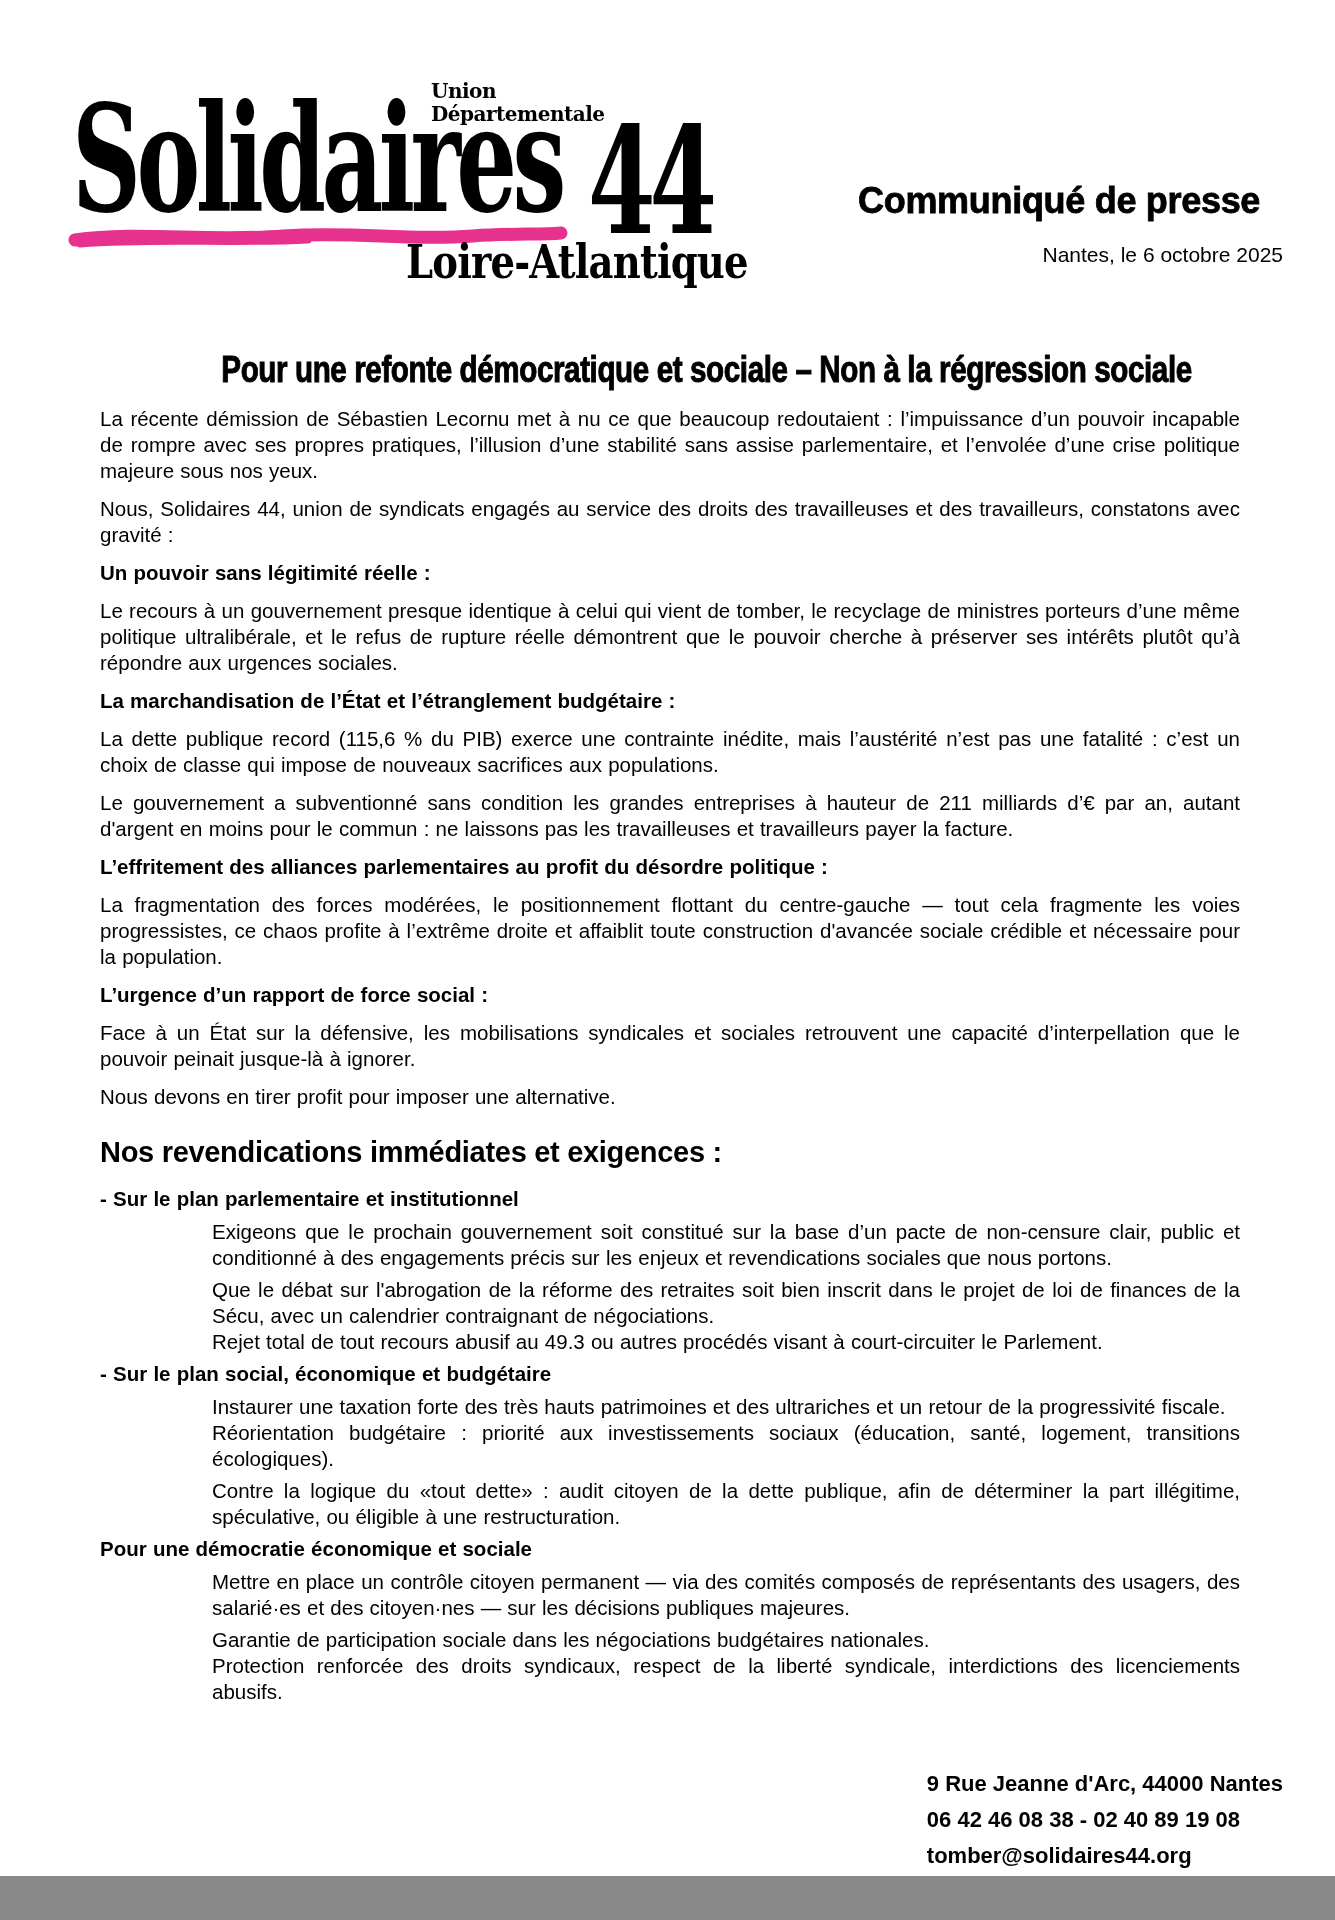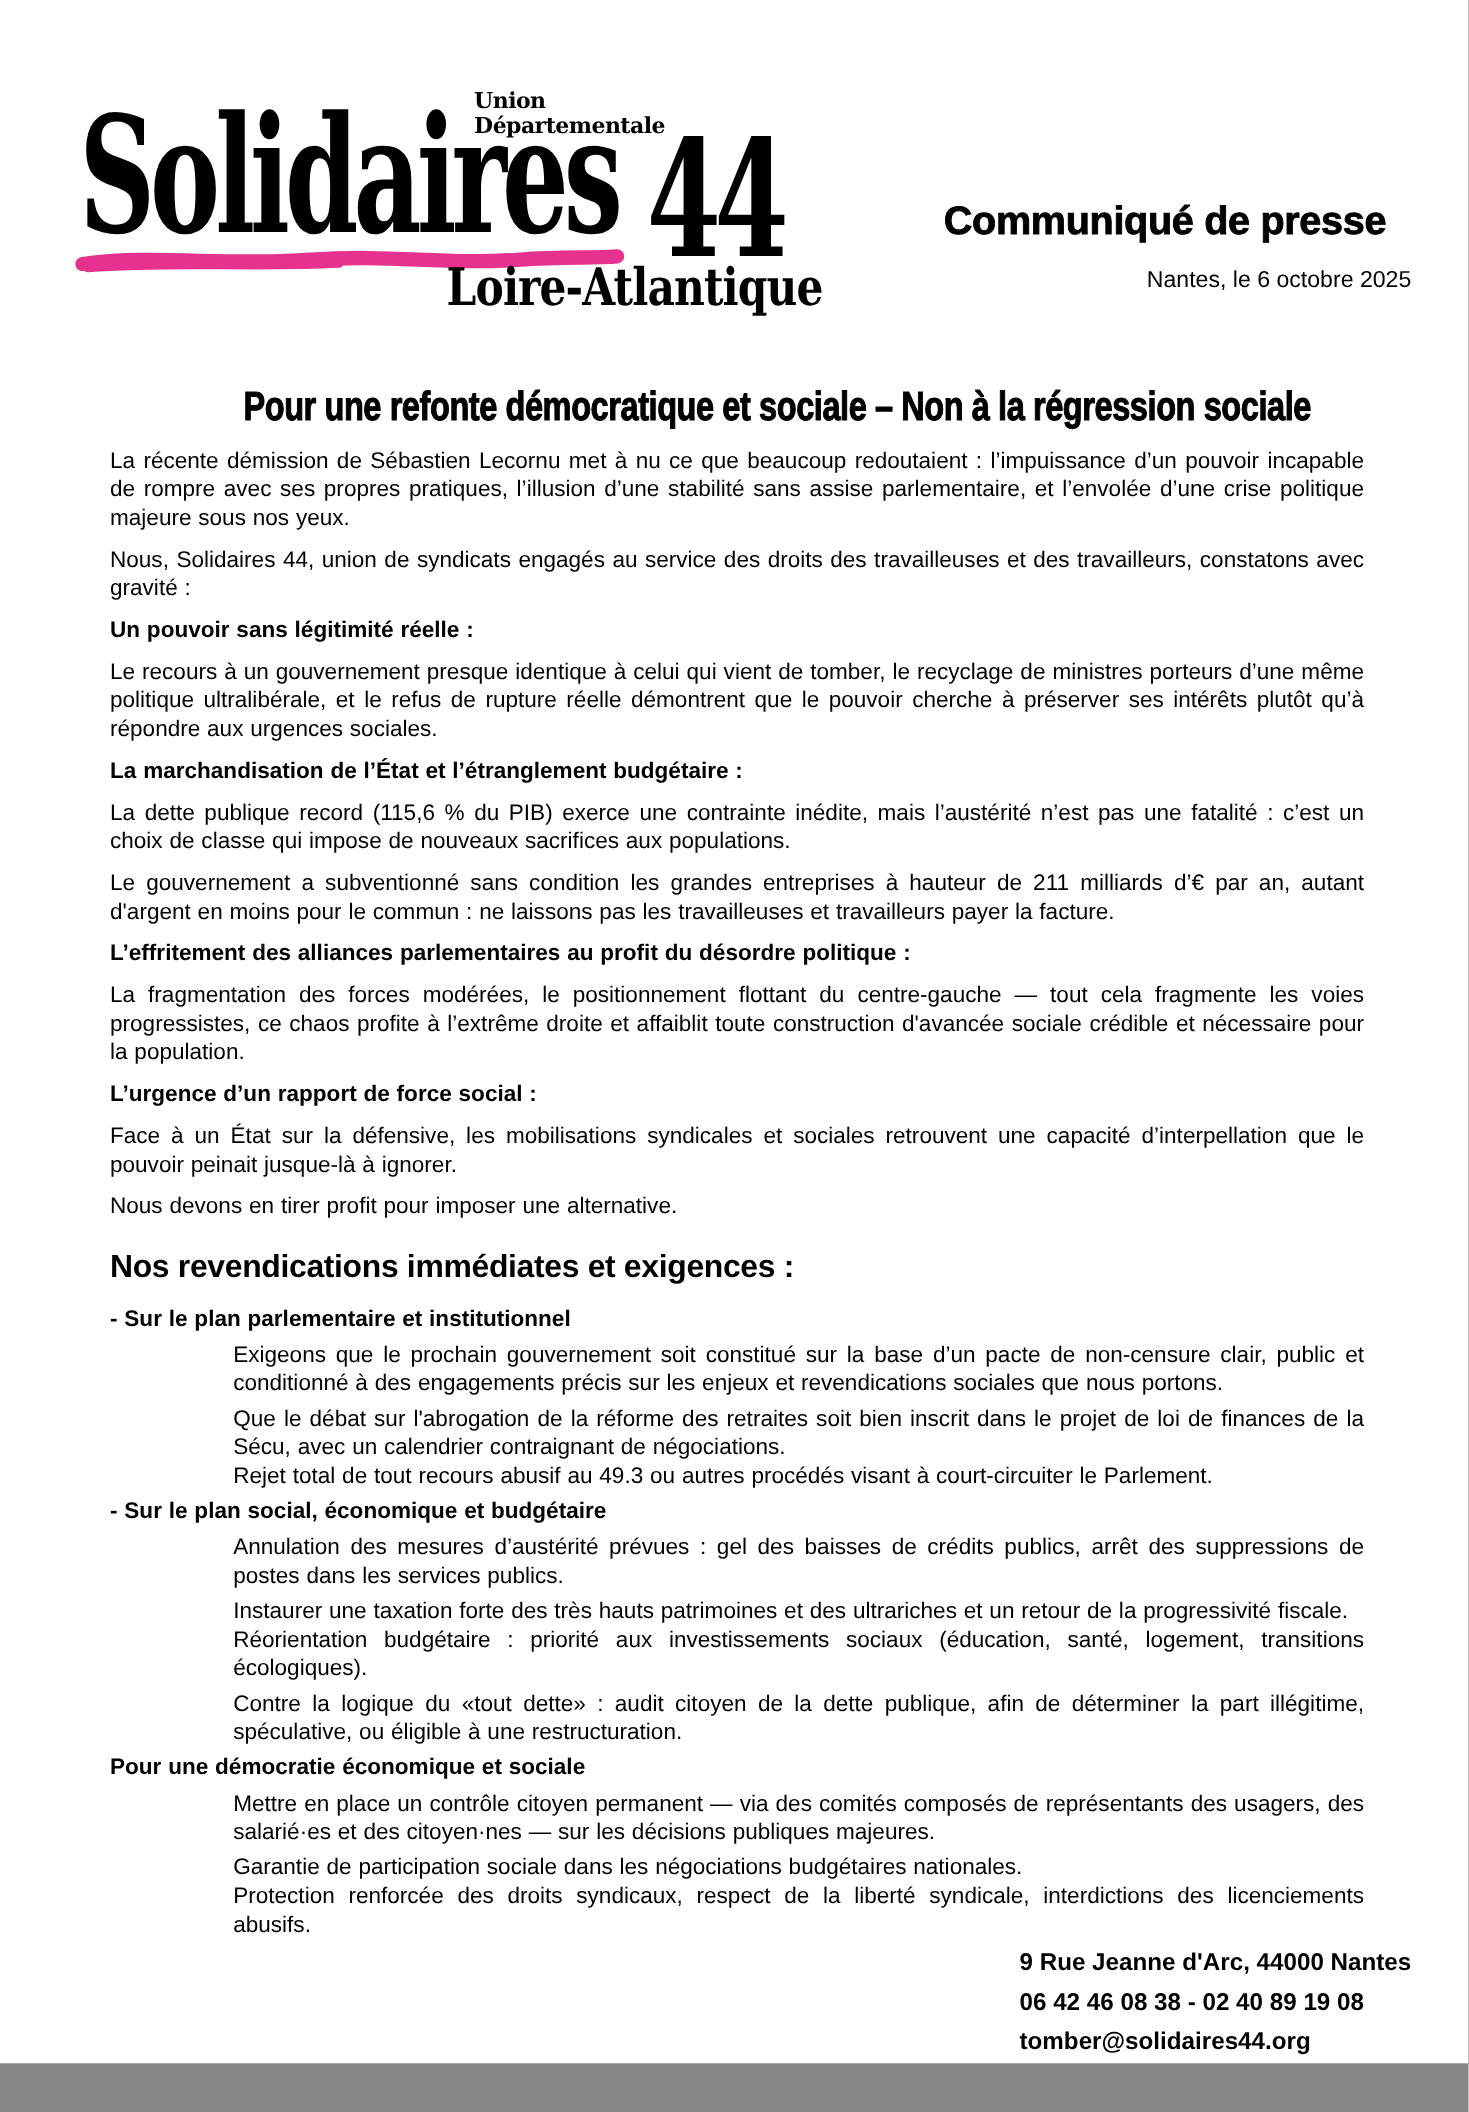--- a/index.html
+++ b/index.html
@@ -129,21 +129,20 @@
     <p class="para">Nous devons en tirer profit pour imposer une alternative.</p>
 
     <h2 class="demands-heading">Nos revendications immédiates et exigences :</h2>
 
     <h3 class="group-label">- Sur le plan parlementaire et institutionnel</h3>
     <p class="item">Exigeons que le prochain gouvernement soit constitué sur la base d’un pacte de non-censure clair, public et conditionné à des engagements précis sur les enjeux et revendications sociales que nous portons.</p>
     <p class="item">Que le débat sur l'abrogation de la réforme des retraites soit bien inscrit dans le projet de loi de finances de la Sécu, avec un calendrier contraignant de négociations.</p>
     <p class="item tight">Rejet total de tout recours abusif au 49.3 ou autres procédés visant à court-circuiter le Parlement.</p>
 
     <h3 class="group-label">- Sur le plan social, économique et budgétaire</h3>
-    <p class="item">Annulation des mesures d’austérité prévues : gel des baisses de crédits publics, arrêt des suppressions de postes dans les services publics.</p>
     <p class="item">Instaurer une taxation forte des très hauts patrimoines et des ultrariches et un retour de la progressivité fiscale.</p>
     <p class="item tight">Réorientation budgétaire : priorité aux investissements sociaux (éducation, santé, logement, transitions écologiques).</p>
     <p class="item">Contre la logique du «tout dette» : audit citoyen de la dette publique, afin de déterminer la part illégitime, spéculative, ou éligible à une restructuration.</p>
 
     <h3 class="group-label">Pour une démocratie économique et sociale</h3>
     <p class="item">Mettre en place un contrôle citoyen permanent — via des comités composés de représentants des usagers, des salarié·es et des citoyen·nes — sur les décisions publiques majeures.</p>
     <p class="item">Garantie de participation sociale dans les négociations budgétaires nationales.</p>
     <p class="item tight">Protection renforcée des droits syndicaux, respect de la liberté syndicale, interdictions des licenciements abusifs.</p>
   </div>
 

